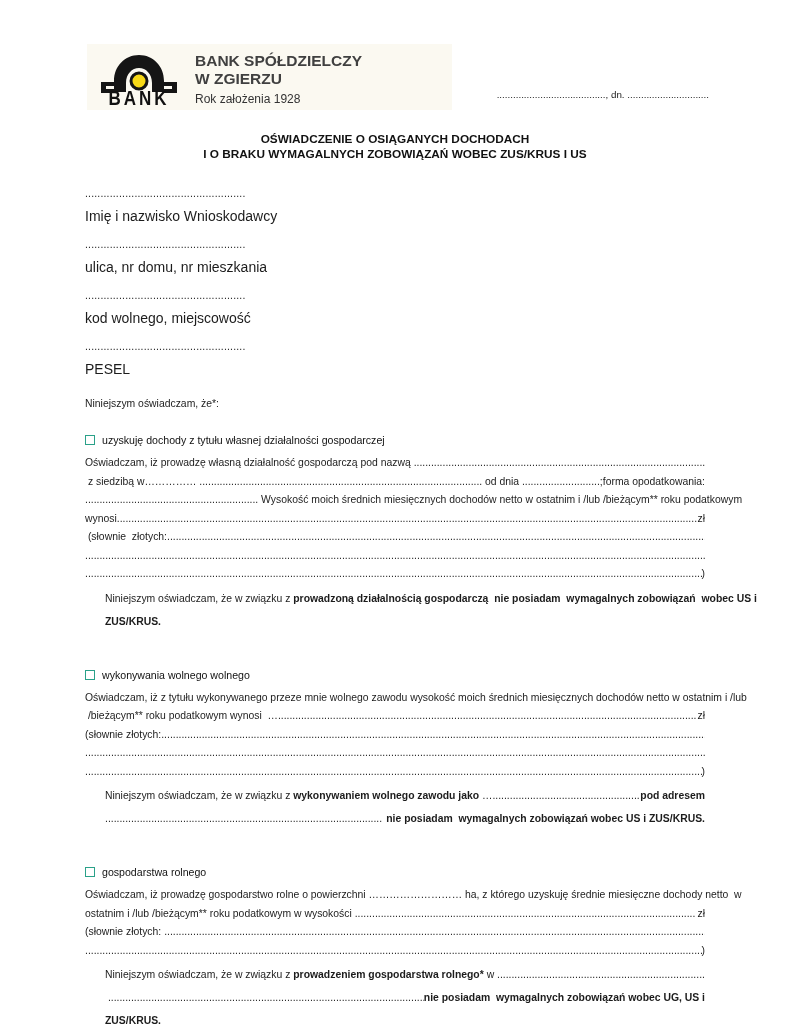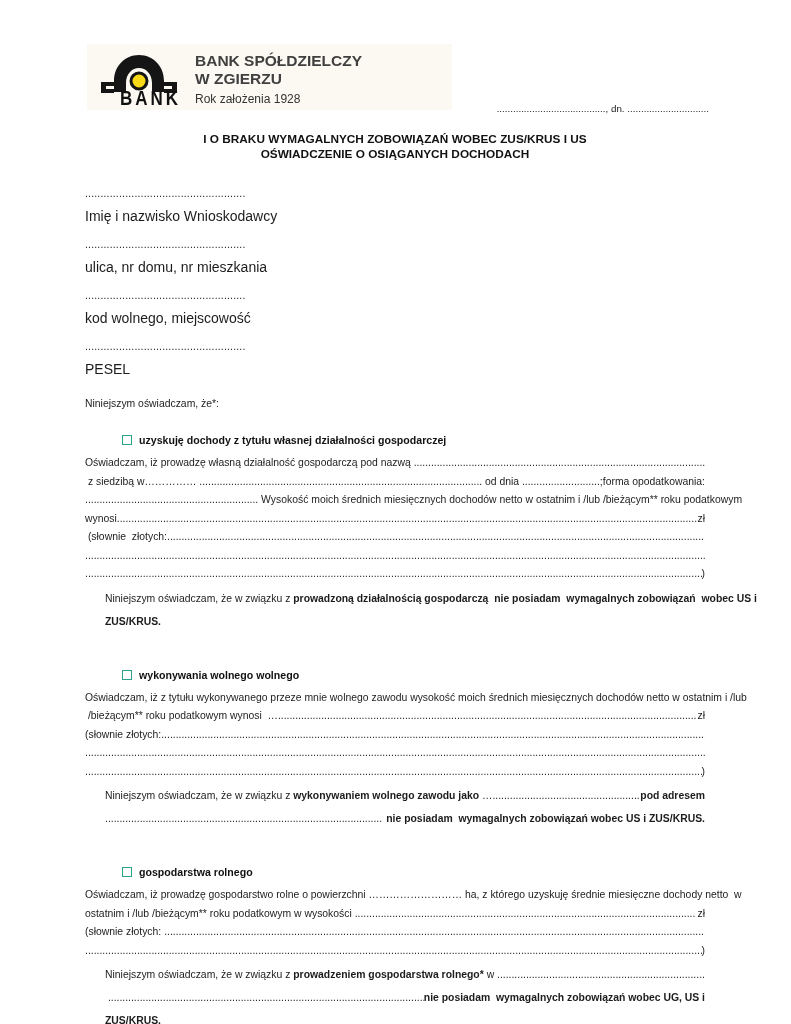--- a/index.html
+++ b/index.html
@@ -4,39 +4,39 @@
 <style>
   html,body { margin:0; padding:0; background:#ffffff; }
   .page {
     width:791px; height:1024px; background:#ffffff; box-sizing:border-box;
     padding:44px 86px 0 85px; position:relative;
     font-family:"Liberation Sans", sans-serif; color:#1c1c1c;
   }
   
   .header { position:relative; height:76px; }
   .brandbox { display:flex; align-items:flex-start; gap:14px; background:#fbf9f1; padding:4px 90px 4px 10px; width:max-content; margin-left:2px; }
-  .logo { width:84px; text-align:right; }
+  .logo { width:84px; text-align:center; }
   .logo svg { display:block; margin:0 auto; }
   .logo-word { font-weight:800; font-size:17px; letter-spacing:3px; color:#111; line-height:14px; transform:scaleY(1.15); margin-top:-2px; }
   .bank-name { padding-top:4px; }
   .bn { font-weight:bold; font-size:15.5px; line-height:18px; color:#404040; }
   .founded { font-size:12px; color:#333; margin-top:4px; }
-  .dateline { position:absolute; right:-4px; bottom:6px; font-size:9.8px; color:#222; white-space:pre;margin-top:32px; }
+  .dateline { position:absolute; right:-4px; bottom:20px; font-size:9.8px; color:#222; white-space:pre;margin-top:32px; }
   
   .title { text-align:center; font-weight:bold; font-size:11.8px; line-height:15px; margin-top:12px; color:#111; }
   
   .fields { margin-top:26px; }
   .field { margin-bottom:15px; }
   .fdots { font-size:10.4px; line-height:11px; letter-spacing:0.2px; white-space:pre; }
   .flabel { font-size:14px; margin-top:9px; }
   .intro { margin-top:21px; font-size:10.4px; }
   
   .section { margin-top:25px; }
   .section.gap-lg { margin-top:36px; }
-  .sec-head { display:flex; align-items:center; gap:7px; font-weight:bold; font-size:10.6px; color:#111;margin-left:37px; }
+  .sec-head { display:flex; align-items:center; gap:7px; font-weight:normal; font-size:10.6px; color:#111; }
   .cb { width:8px; height:8px; border:1.7px solid #2aa189; display:inline-block; flex:0 0 auto; background:#fff; }
   .sec-body { margin-top:8px; }
   .fline { display:flex; white-space:pre; font-size:10.4px; line-height:18.5px; overflow:hidden; }
   .fline .fix { flex:0 0 auto; }
   .fline .fill { flex:1 1 auto; overflow:hidden; }
   .tline { white-space:pre; font-size:10.4px; line-height:18.5px; }
   .concl { margin-top:3px;margin-left:20px; }
   .concl .fline, .concl .tline { line-height:23px; }
   .bd { font-weight:bold; }
 </style>
@@ -59,22 +59,22 @@
       <div class="bank-name">
         <div class="bn">BANK SPÓŁDZIELCZY</div>
         <div class="bn">W ZGIERZU</div>
         <div class="founded">Rok założenia 1928</div>
       </div>
     </div>
     <div class="dateline"><span>........................................,</span><span> dn. </span><span>..............................</span></div>
   </div>
 
   <div class="title">
+    <div>OŚWIADCZENIE O OSIĄGANYCH DOCHODACH</div>
     <div>I O BRAKU WYMAGALNYCH ZOBOWIĄZAŃ WOBEC ZUS/KRUS I US</div>
-    <div>OŚWIADCZENIE O OSIĄGANYCH DOCHODACH</div>
   </div>
 
   <div class="fields">
     <div class="field">
       <div class="fdots">....................................................</div>
       <div class="flabel">Imię i nazwisko Wnioskodawcy</div>
     </div>
     <div class="field">
       <div class="fdots">....................................................</div>
       <div class="flabel">ulica, nr domu, nr mieszkania</div>

